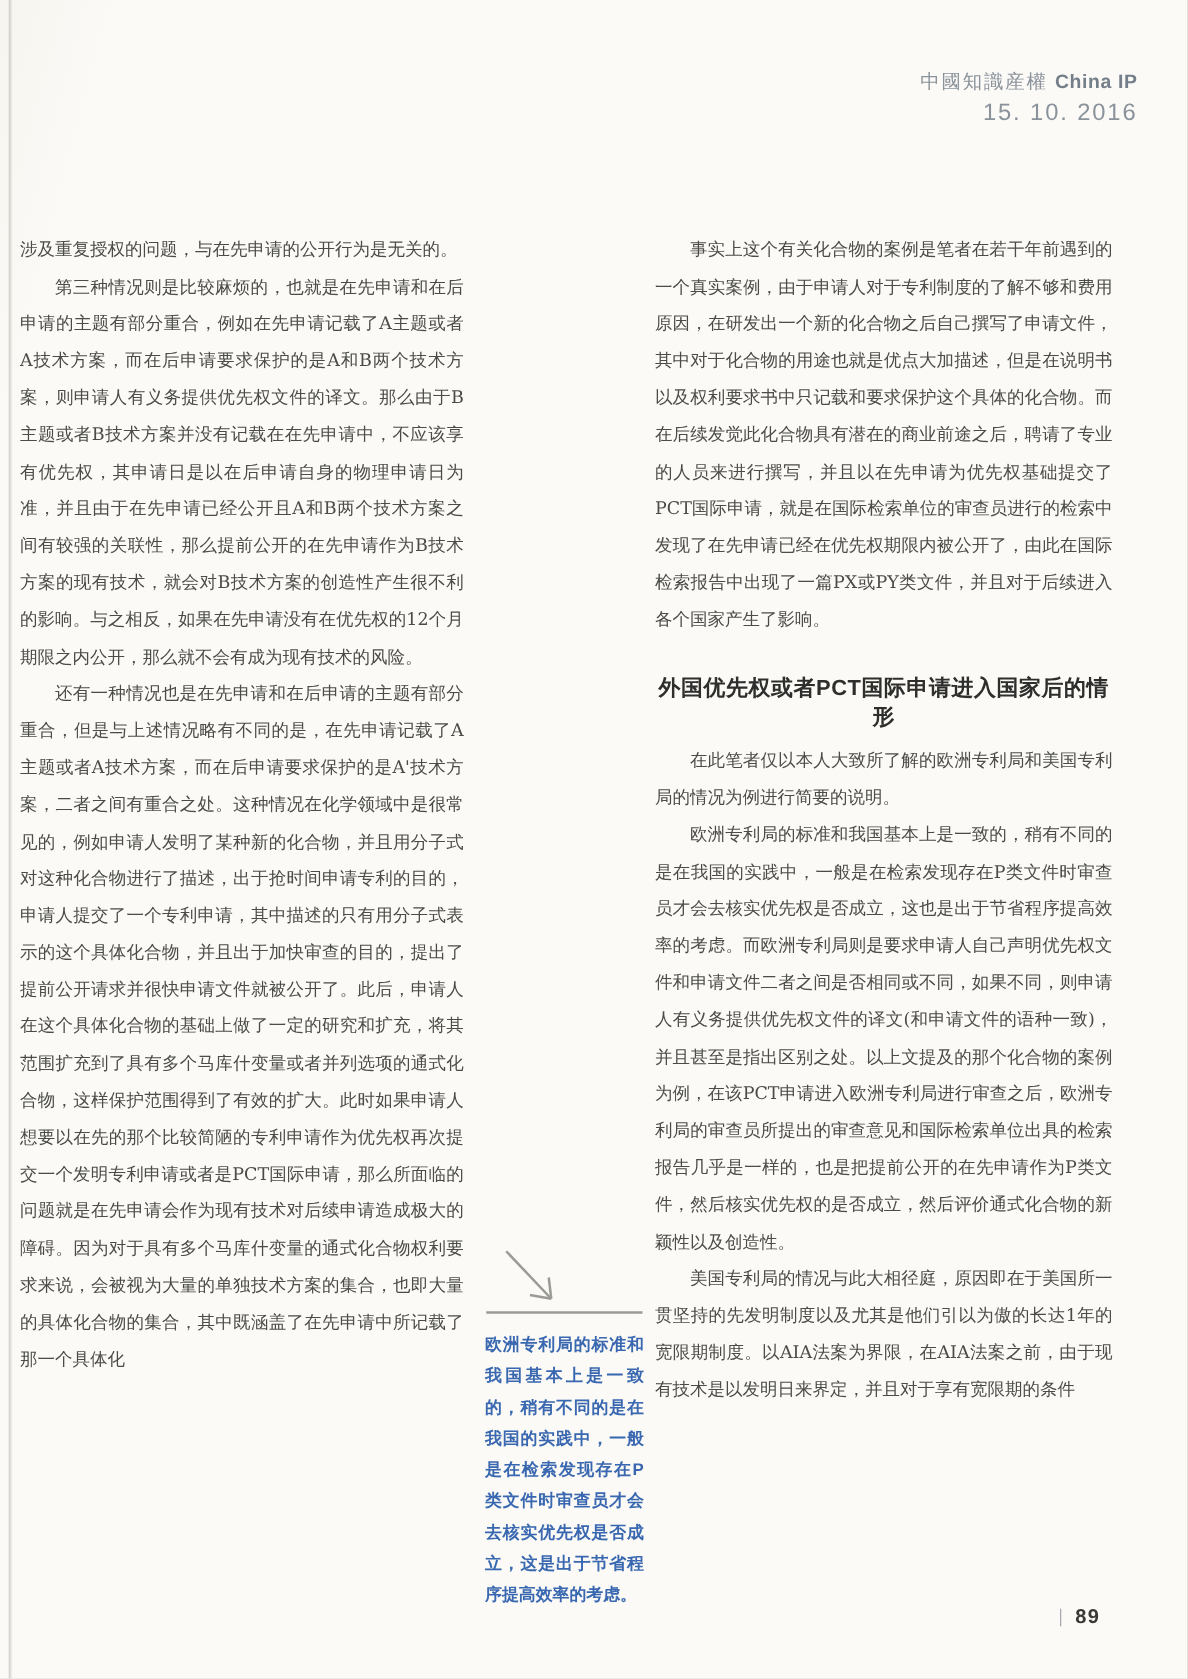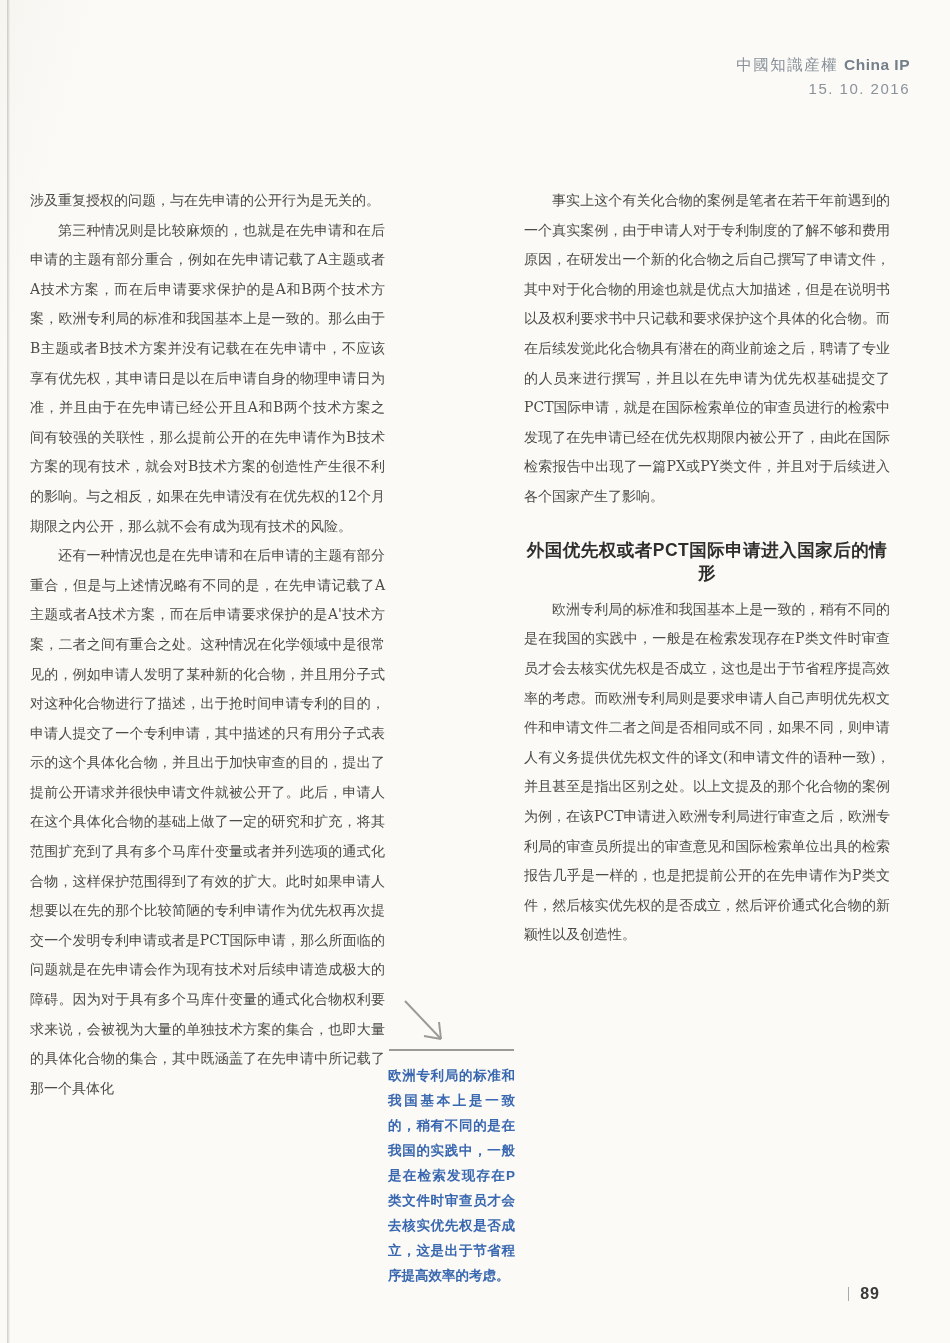--- a/index.html
+++ b/index.html
@@ -16,29 +16,29 @@
     position:absolute;left:7px;top:0;bottom:0;width:3px;
     background:linear-gradient(to right,rgba(90,85,75,.28),rgba(90,85,75,.02));
   }
   
   .masthead{
     position:absolute;top:55px;right:40px;text-align:right;
     font-family:"Liberation Sans",sans-serif;color:#8a929b;
   }
   .brand-line{font-size:15.5px;letter-spacing:1.5px;}
   .brand-en{font-weight:bold;color:#747f8a;letter-spacing:0.5px;}
-  .issue-date{font-size:15px;margin-top:4px;letter-spacing:1.5px;}
+  .issue-date{font-size:19px;margin-top:4px;letter-spacing:1.5px;}
   
   .col{
     position:absolute;top:186px;
     text-align:justify;
     font-size:14px;line-height:29.6px;
     color:#4b4b48;
   }
-  .col-left{left:30px;width:355px;}
+  .col-left{left:16px;width:355px;}
   .col-right{left:524px;width:366px;}
   .col p{margin:0;text-indent:2em;}
   .col p.cont{text-indent:0;}
   .section-heading{
     font-family:"Liberation Sans","DejaVu Sans",sans-serif;
     font-size:17.5px;font-weight:bold;color:#2e2e2c;
     margin:27px 0 9px 0;line-height:1.35;text-align:center;letter-spacing:0.5px;
   }
   
   .callout{
@@ -71,38 +71,40 @@
   <header class="masthead">
     <div class="brand-line">
       <span>中國知識産權</span>
       <span class="brand-en">China IP</span>
     </div>
     <div class="issue-date">15. 10. 2016</div>
   </header>
 
   <section class="col col-left">
     <p class="cont">涉及重复授权的问题，与在先申请的公开行为是无关的。</p>
-    <p>第三种情况则是比较麻烦的，也就是在先申请和在后申请的主题有部分重合，例如在先申请记载了A主题或者A技术方案，而在后申请要求保护的是A和B两个技术方案，欧洲专利局的标准和我国基本上是一致的。那么由于B主题或者B技术方案并没有记载在在先申请中，不应该享有优先权，其申请日是以在后申请自身的物理申请日为准，并且由于在先申请已经公开且A和B两个技术方案之间有较强的关联性，那么提前公开的在先申请作为B技术方案的现有技术，就会对B技术方案的创造性产生很不利的影响。与之相反，如果在先申请没有在优先权的12个月期限之内公开，那么就不会有成为现有技术的风险。</p>
+    <p>第三种情况则是比较麻烦的，也就是在先申请和在后申请的主题有部分重合，例如在先申请记载了A主题或者A技术方案，而在后申请要求保护的是A和B两个技术方案，则申请人有义务提供优先权文件的译文。那么由于B主题或者B技术方案并没有记载在在先申请中，不应该享有优先权，其申请日是以在后申请自身的物理申请日为准，并且由于在先申请已经公开且A和B两个技术方案之间有较强的关联性，那么提前公开的在先申请作为B技术方案的现有技术，就会对B技术方案的创造性产生很不利的影响。与之相反，如果在先申请没有在优先权的12个月期限之内公开，那么就不会有成为现有技术的风险。</p>
     <p>还有一种情况也是在先申请和在后申请的主题有部分重合，但是与上述情况略有不同的是，在先申请记载了A主题或者A技术方案，而在后申请要求保护的是A'技术方案，二者之间有重合之处。这种情况在化学领域中是很常见的，例如申请人发明了某种新的化合物，并且用分子式对这种化合物进行了描述，出于抢时间申请专利的目的，申请人提交了一个专利申请，其中描述的只有用分子式表示的这个具体化合物，并且出于加快审查的目的，提出了提前公开请求并很快申请文件就被公开了。此后，申请人在这个具体化合物的基础上做了一定的研究和扩充，将其范围扩充到了具有多个马库什变量或者并列选项的通式化合物，这样保护范围得到了有效的扩大。此时如果申请人想要以在先的那个比较简陋的专利申请作为优先权再次提交一个发明专利申请或者是PCT国际申请，那么所面临的问题就是在先申请会作为现有技术对后续申请造成极大的障碍。因为对于具有多个马库什变量的通式化合物权利要求来说，会被视为大量的单独技术方案的集合，也即大量的具体化合物的集合，其中既涵盖了在先申请中所记载了那一个具体化</p>
   </section>
 
   <aside class="callout">
     <svg class="callout-arrow" width="127" height="56" viewBox="0 0 127 56">
       <line x1="17" y1="3" x2="53" y2="41" stroke="#9b9b96" stroke-width="2"></line>
       <line x1="53" y1="41" x2="51" y2="24" stroke="#9b9b96" stroke-width="2"></line>
       <line x1="53" y1="41" x2="36" y2="38" stroke="#9b9b96" stroke-width="2"></line>
       <line x1="1" y1="52" x2="126" y2="52" stroke="#9b9b96" stroke-width="2"></line>
     </svg>
     <div class="callout-text">欧洲专利局的标准和我国基本上是一致的，稍有不同的是在我国的实践中，一般是在检索发现存在P类文件时审查员才会去核实优先权是否成立，这是出于节省程序提高效率的考虑。</div>
   </aside>
 
   <section class="col col-right">
     <p>事实上这个有关化合物的案例是笔者在若干年前遇到的一个真实案例，由于申请人对于专利制度的了解不够和费用原因，在研发出一个新的化合物之后自己撰写了申请文件，其中对于化合物的用途也就是优点大加描述，但是在说明书以及权利要求书中只记载和要求保护这个具体的化合物。而在后续发觉此化合物具有潜在的商业前途之后，聘请了专业的人员来进行撰写，并且以在先申请为优先权基础提交了PCT国际申请，就是在国际检索单位的审查员进行的检索中发现了在先申请已经在优先权期限内被公开了，由此在国际检索报告中出现了一篇PX或PY类文件，并且对于后续进入各个国家产生了影响。</p>
     <h2 class="section-heading">外国优先权或者PCT国际申请进入国家后的情形</h2>
+    <p>在此笔者仅以本人大致所了解的欧洲专利局和美国专利局的情况为例进行简要的说明。</p>
     <p>欧洲专利局的标准和我国基本上是一致的，稍有不同的是在我国的实践中，一般是在检索发现存在P类文件时审查员才会去核实优先权是否成立，这也是出于节省程序提高效率的考虑。而欧洲专利局则是要求申请人自己声明优先权文件和申请文件二者之间是否相同或不同，如果不同，则申请人有义务提供优先权文件的译文(和申请文件的语种一致)，并且甚至是指出区别之处。以上文提及的那个化合物的案例为例，在该PCT申请进入欧洲专利局进行审查之后，欧洲专利局的审查员所提出的审查意见和国际检索单位出具的检索报告几乎是一样的，也是把提前公开的在先申请作为P类文件，然后核实优先权的是否成立，然后评价通式化合物的新颖性以及创造性。</p>
+    <p>美国专利局的情况与此大相径庭，原因即在于美国所一贯坚持的先发明制度以及尤其是他们引以为傲的长达1年的宽限期制度。以AIA法案为界限，在AIA法案之前，由于现有技术是以发明日来界定，并且对于享有宽限期的条件</p>
   </section>
 
   <footer class="page-footer">
     <span class="pg-divider"></span>
     <span class="pg-num">89</span>
   </footer>
 
 </div>
 
 </body></html>

